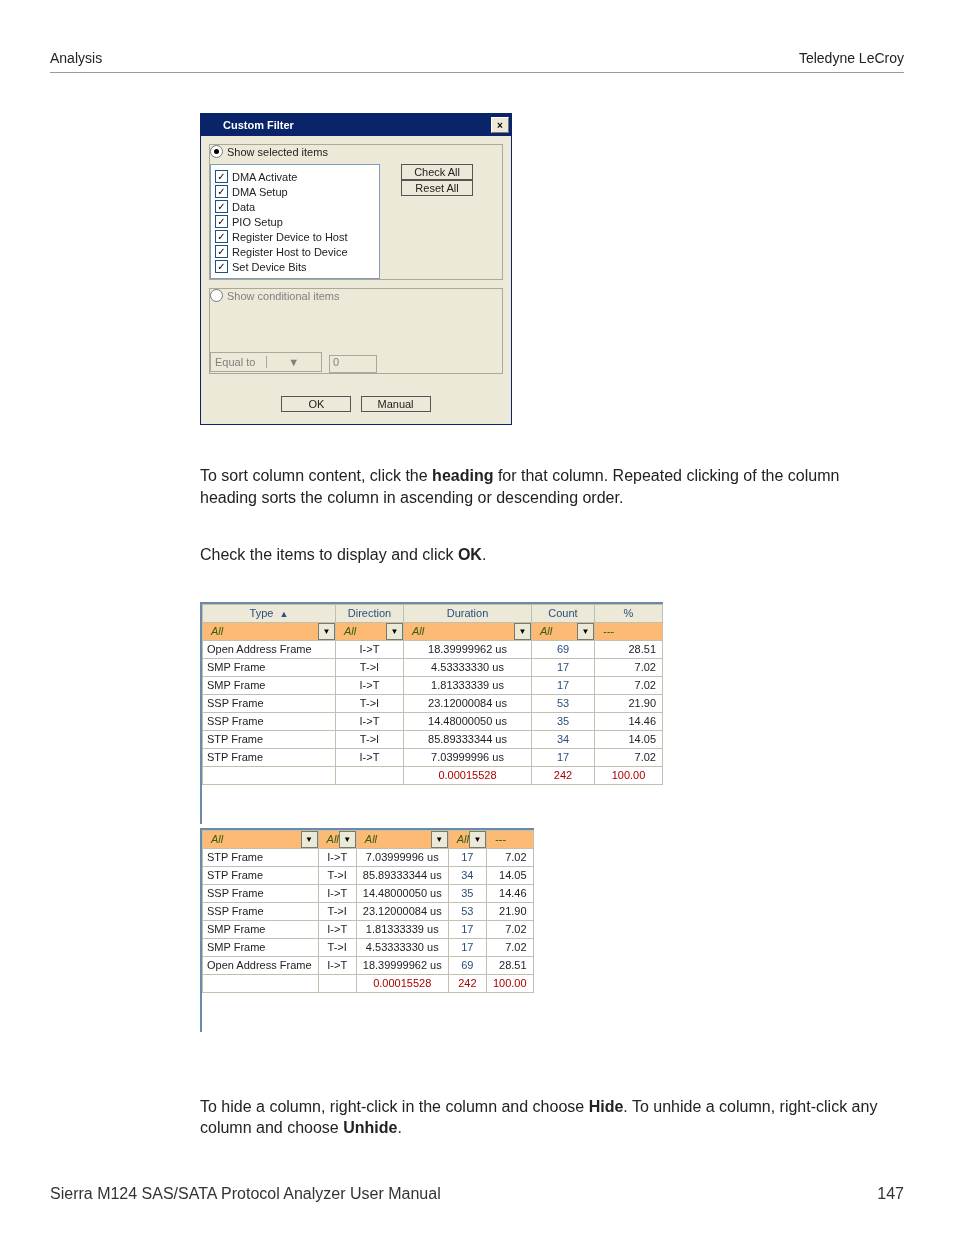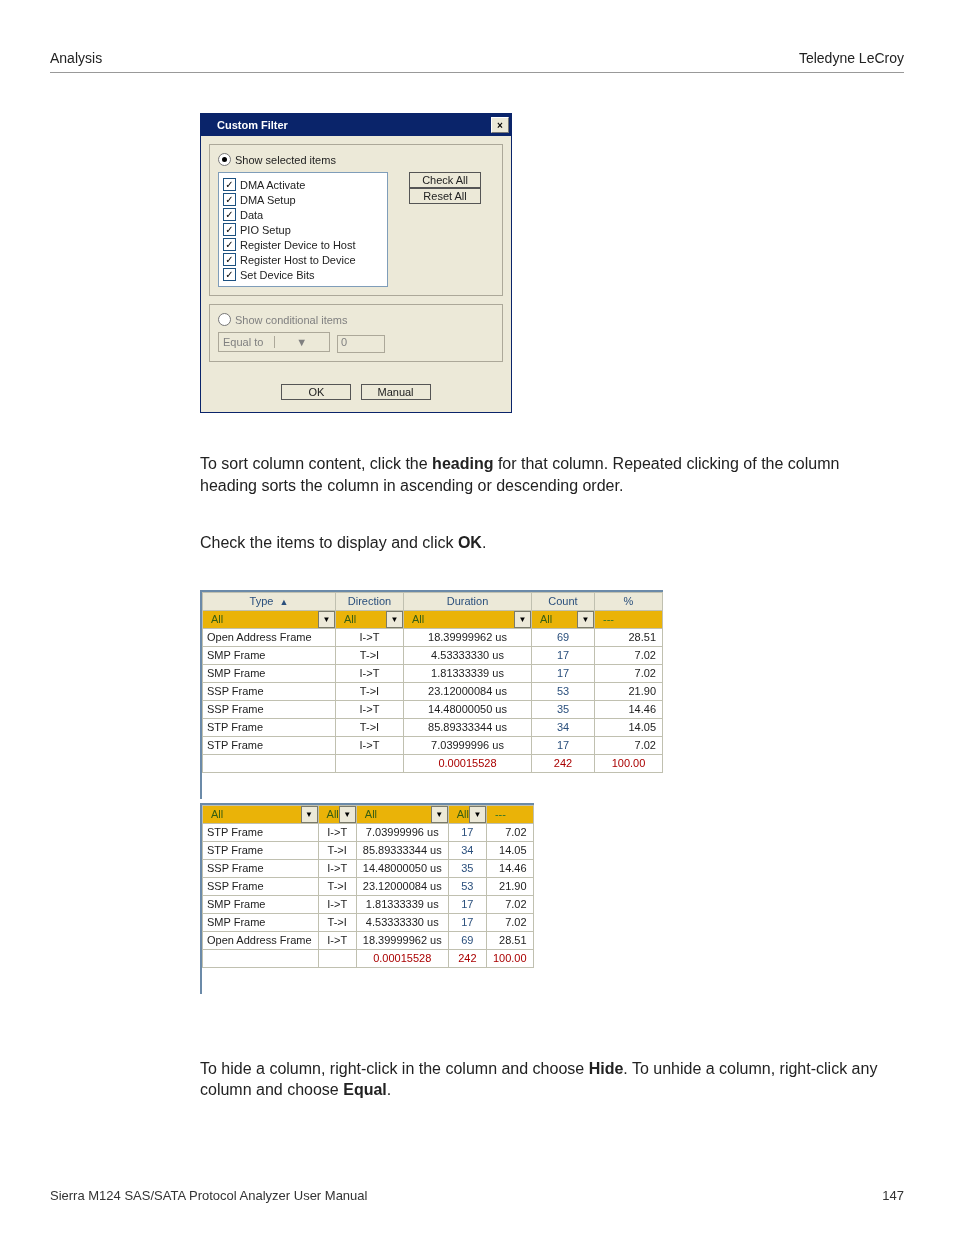--- a/index.html
+++ b/index.html
@@ -33,37 +33,36 @@
     font-family: Tahoma, sans-serif;
     font-size: 11px;
     margin-bottom: 40px;
   }
   .dlg-title {
     background: #0a246a;
     color: #fff;
     display: flex;
     justify-content: space-between;
     align-items: center;
-    padding: 2px 2px 2px 16px;
+    padding: 2px 2px 2px 22px;
     font-weight: bold;
     height: 18px;
   }
   .close-x {
     width: 16px; height: 14px;
     background: #ece9d8;
     border: 1px solid #fff;
     border-right-color:#777; border-bottom-color:#777;
     color:#000; font-weight:bold; font-size:10px;
     display:flex; align-items:center; justify-content:center;
   }
   .dlg-body { padding: 8px; }
   .group {
     border: 1px solid #aca899;
     background: #ece9d8;
-    padding: 8px;
     margin-bottom: 8px;
   }
   .radio-row { display:flex; align-items:center; gap:4px; margin-bottom:6px; }
   .radio-dot {
     width:11px;height:11px;border-radius:50%;
     background:#fff;border:1px solid #777;
     display:flex;align-items:center;justify-content:center;
   }
   .radio-dot.on::after{content:"";width:5px;height:5px;border-radius:50%;background:#000;}
   .dim { color:#808080; }
@@ -94,20 +93,21 @@
     padding:1px 0;
     text-align:center;
     font-size:11px;
   }
   .combo {
     display:inline-flex; align-items:center;
     border:1px solid #aca899;
     background:#ece9d8;
     width:110px; height:18px;
     color:#808080;
+    margin-top:44px;
   }
   .combo span{flex:1;padding:0 4px;}
   .combo-arrw{width:15px;text-align:center;border-left:1px solid #aca899;}
   .txtbox {
     display:inline-block;
     border:1px solid #aca899;
     background:#ece9d8;
     width:40px;height:16px;
     color:#808080;
     padding:0 3px;
@@ -124,36 +124,36 @@
     margin:0 3px;
   }
 
   .para { font-size:16px; line-height:1.35; margin: 0 0 36px 0;}
 
   
   .datagrid {
     border-collapse: collapse;
     font-family: Tahoma, Arial, sans-serif;
     font-size: 11px;
-    margin-bottom: 26px;
+    margin-bottom: 39px;
     background:#fff;
   }
   .datagrid th, .datagrid td {
     border:1px solid #c0c0b0;
     padding: 1px 6px;
     text-align:center;
     height:15px;
   }
   .datagrid th {
     background:#ece9d8;
     color:#2a4f7c;
     font-weight:normal;
   }
   .datagrid .sort-ico { font-size:9px; padding-left:6px;}
-  .filter-row td { background:#eab308; padding:0;}
+  .filter-row td { background:#fdba74; padding:0;font-style:italic;}
   .fsel {
     display:flex; align-items:center; justify-content:space-between;
     color:#355e12;
     padding-left:8px;
   }
   .fsel .dd {
     width:15px;height:15px;
     background:#ece9d8;
     border:1px solid #7a7a6a;
     display:flex;align-items:center;justify-content:center;
@@ -171,21 +171,21 @@
     border-left:2px solid #6b8aa8;
     border-top:2px solid #6b8aa8;
     padding:0;
   }
 
   .ftr {
     position:absolute;
     left:50px; right:50px;
     bottom:32px;
     display:flex; justify-content:space-between;
-    font-size:13px;
+    font-size:16px;
     color:#333;
   }
 </style>
 </head>
 <body>
 
 <div class="page">
 
   <div class="hdr">
     <span>Analysis</span>
@@ -472,21 +472,21 @@
               <td></td>
         <td>0.00015528</td>
         <td>242</td>
         <td>100.00</td>
       </tr>
     </tbody>
         </table>
     </div>
 
     <p class="para" style="margin-top:60px;">
-      <span>To hide a column, right-click in the column and choose </span><b>Hide</b><span>. To unhide a column, right-click any column and choose </span><b>Equal</b><span>.</span>
+      <span>To hide a column, right-click in the column and choose </span><b>Hide</b><span>. To unhide a column, right-click any column and choose </span><b>Unhide</b><span>.</span>
     </p>
 
   </div>
 
   <div class="ftr">
     <span>Sierra M124 SAS/SATA Protocol Analyzer User Manual</span>
     <span>147</span>
   </div>
 </div>
 

